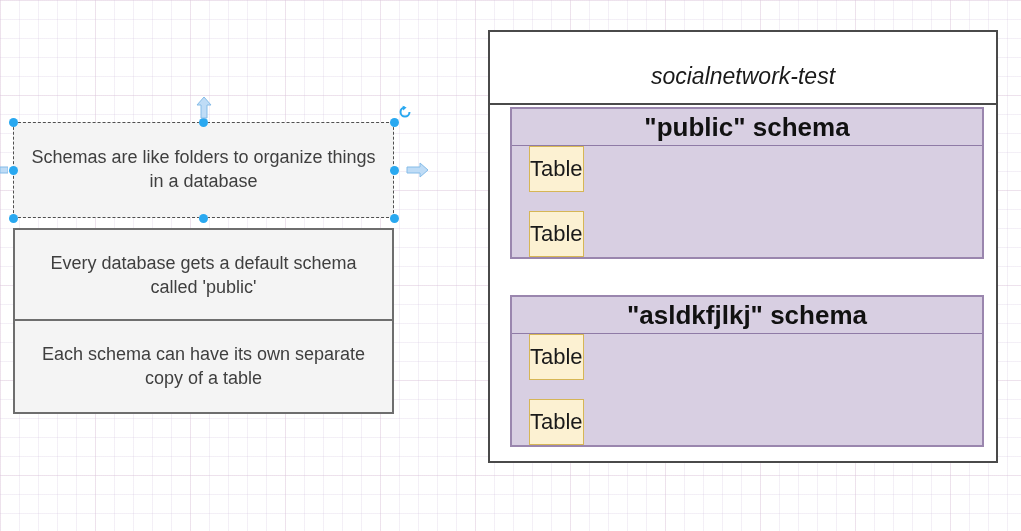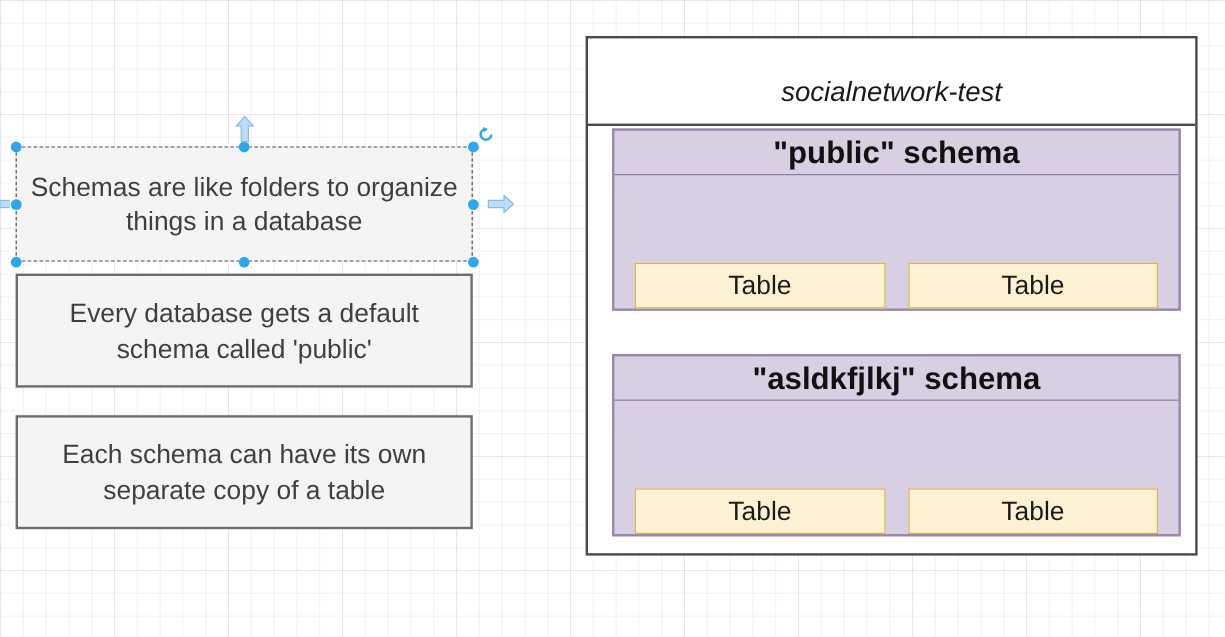--- a/index.html
+++ b/index.html
@@ -22,34 +22,34 @@
   }
 
   
   .note {
     position: absolute;
     left: 13px;
     width: 381px;
     background: #f4f4f4;
     border: 2px solid #6e6e6e;
     color: #3f3f3f;
-    font-size: 22px;
+    font-size: 18px;
     line-height: 1.32;
     text-align: center;
     display: flex;
     align-items: center;
     justify-content: flex-end;
     padding: 4px 10px;
   }
   .note.selected {
     border: 1px dashed #4f4f4f;
   }
   #note1 { top: 122px; height: 96px; }
   #note2 { top: 228px; height: 95px; }
-  #note3 { top: 346px; height: 95px; }
+  #note3 { top: 319px; height: 95px; }
 
   
   .handle {
     position: absolute;
     width: 9px;
     height: 9px;
     border-radius: 50%;
     background: #29a8f0;
     box-shadow: 0 0 1px rgba(255,255,255,0.9);
   }
@@ -94,23 +94,24 @@
     display: flex;
     align-items: center;
     justify-content: center;
     font-weight: bold;
     font-size: 26px;
     color: #111111;
   }
   .schema-body {
     height: 111px;
     display: flex;
-    align-items: flex-end;
+    align-items: flex-start;
     gap: 19px;
     padding: 0 17px;
+    flex-direction: column;
   }
   .table-box {
     flex: 1;
     height: 38px;
     background: #fcf1d2;
     border: 1.5px solid #d6b656;
     display: flex;
     align-items: center;
     justify-content: center;
     font-size: 22px;

